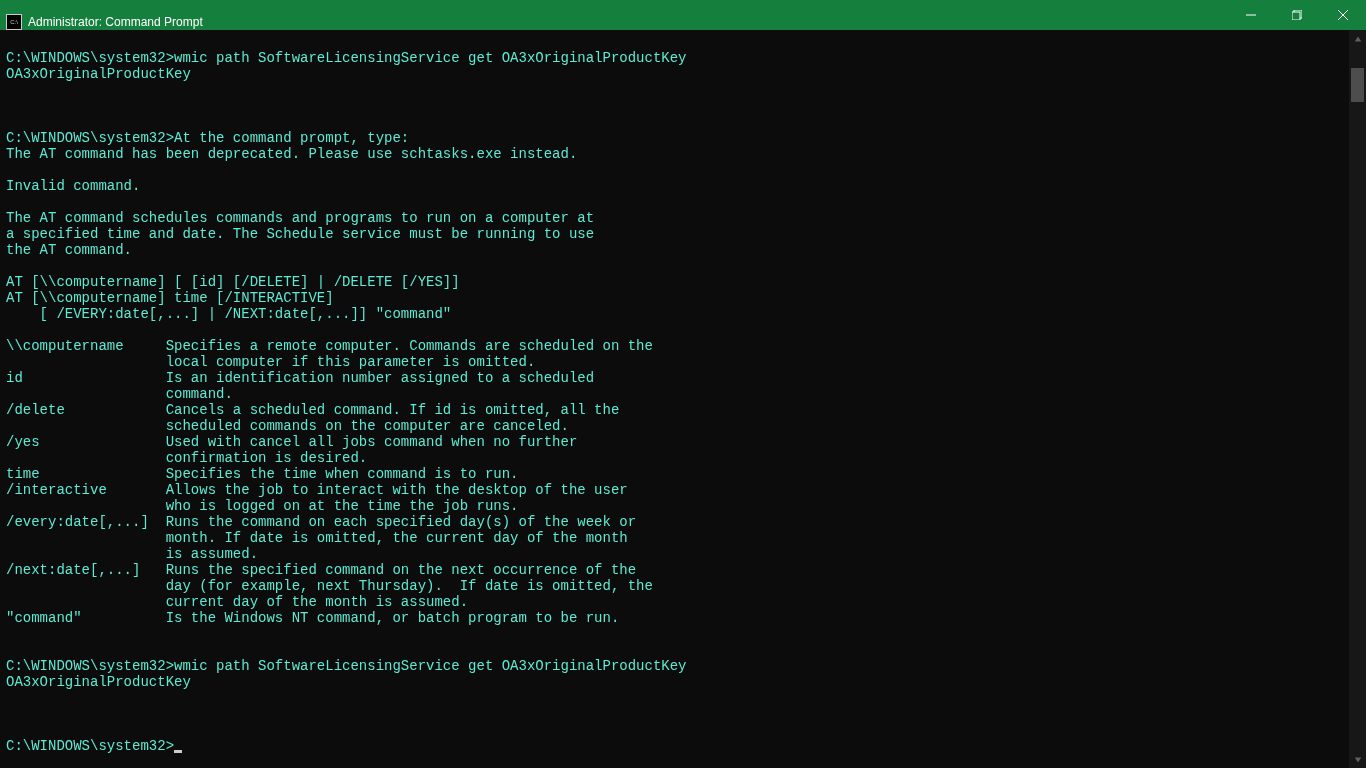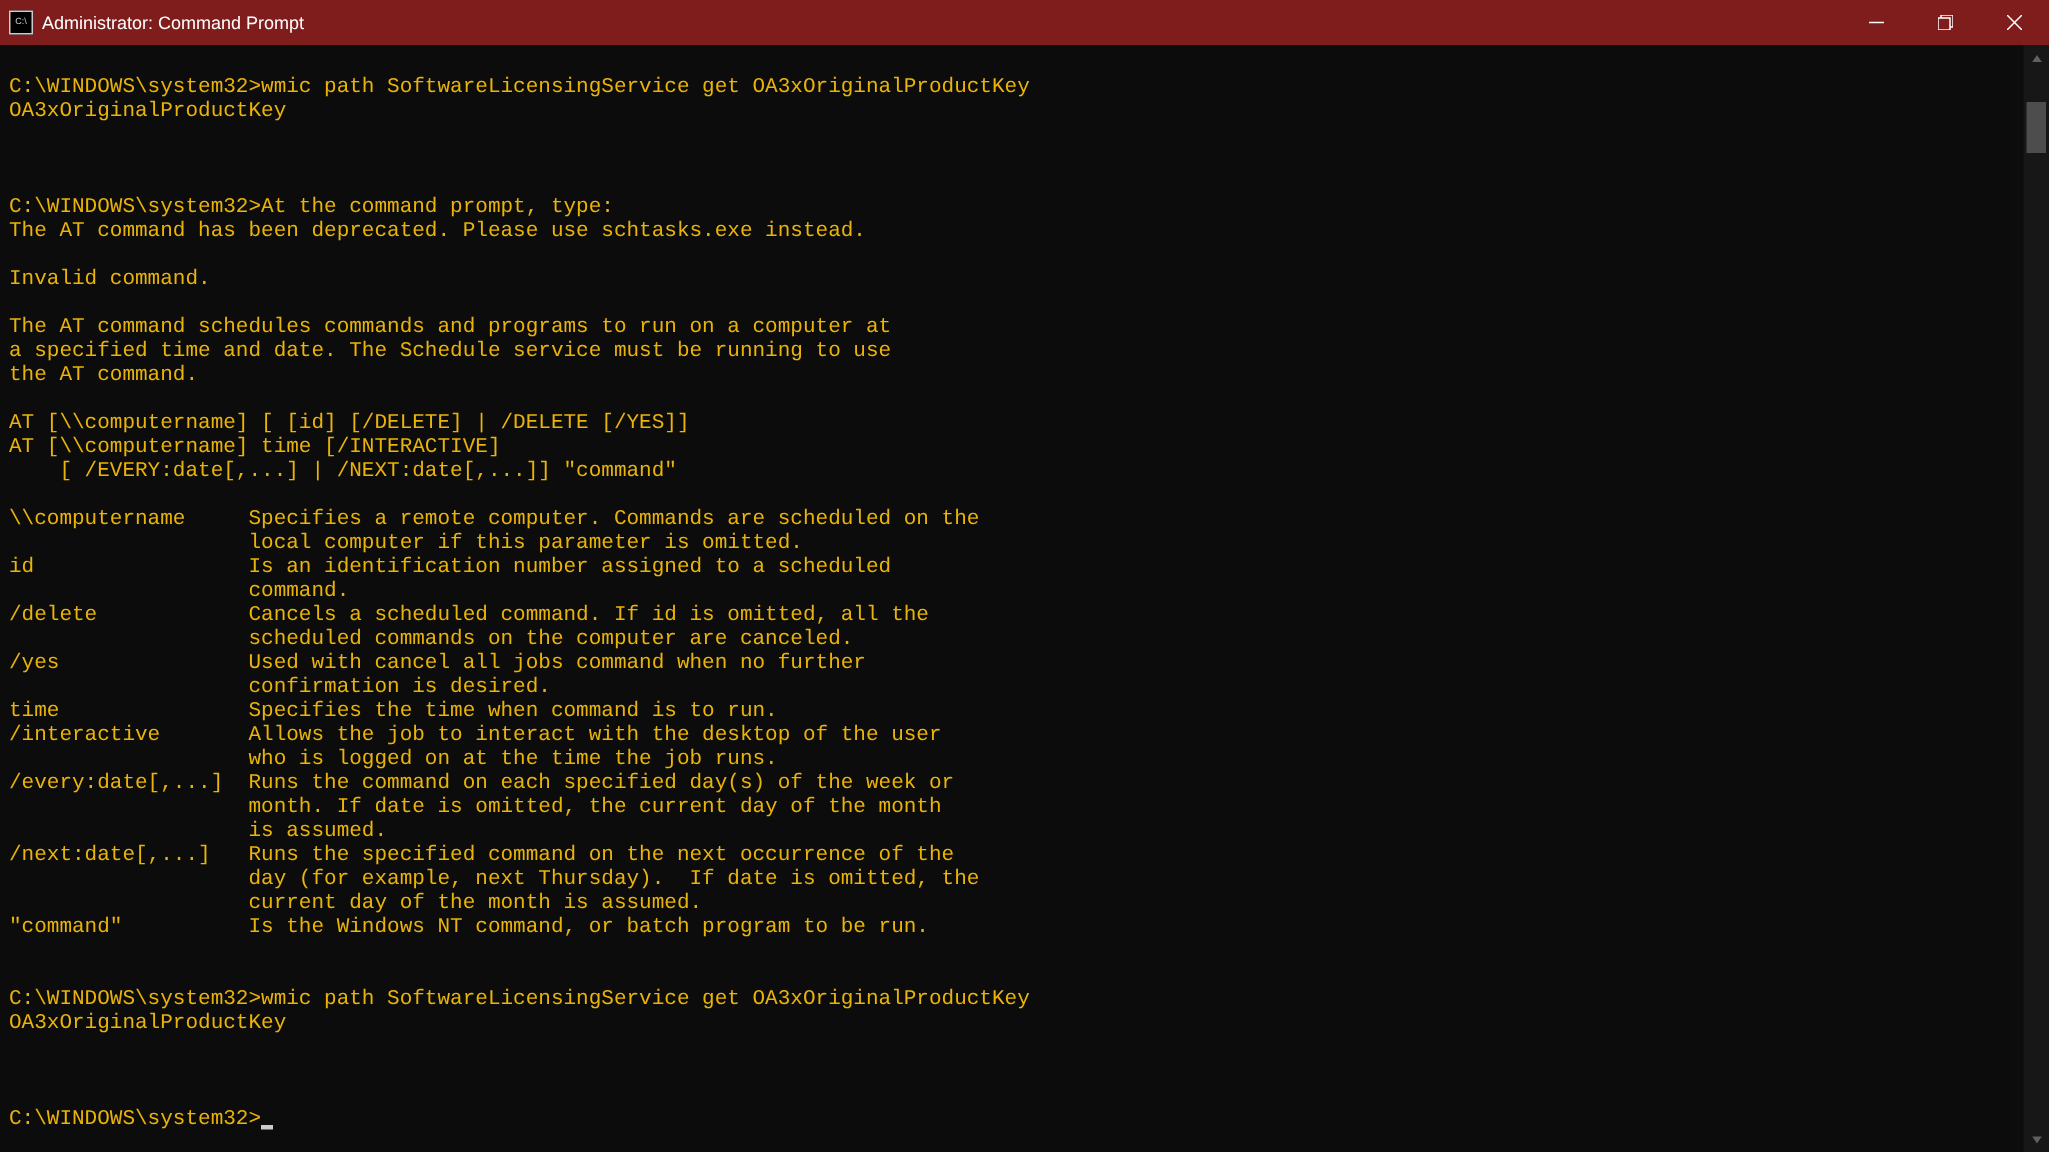--- a/index.html
+++ b/index.html
@@ -7,23 +7,23 @@
     width: 1366px;
     height: 768px;
     overflow: hidden;
     background: #000;
     font-family: Consolas, 'Courier New', monospace;
     font-size: 14px;
     color: #ccc;
   }
   .titlebar {
     height: 30px;
-    background: #7f1d1d;
+    background: #15803d;
     display: flex;
-    align-items: center;
+    align-items: flex-end;
     justify-content: space-between;
     padding-left: 6px;
     color: #fff;
     font-family: 'Segoe UI', Tahoma, sans-serif;
     font-size: 12px;
   }
   .titlebar-left { display: flex; align-items: center; gap: 6px; }
   .app-icon {
     width: 16px; height: 16px;
     border: 1px solid #ccc;
@@ -50,21 +50,21 @@
   .client {
     position: relative;
     width: 100%;
     height: calc(768px - 30px);
     background: #0c0c0c;
     padding: 4px 6px;
   }
   .terminal {
     white-space: pre;
     line-height: 16px;
-    color: #eab308;
+    color: #5eead4;
     font-family: Consolas, 'Courier New', monospace;
     font-size: 14px;
   }
   .cursor {
     display: inline-block;
     width: 8px;
     height: 3px;
     background: #cccccc;
     vertical-align: bottom;
     margin-bottom: 1px;

